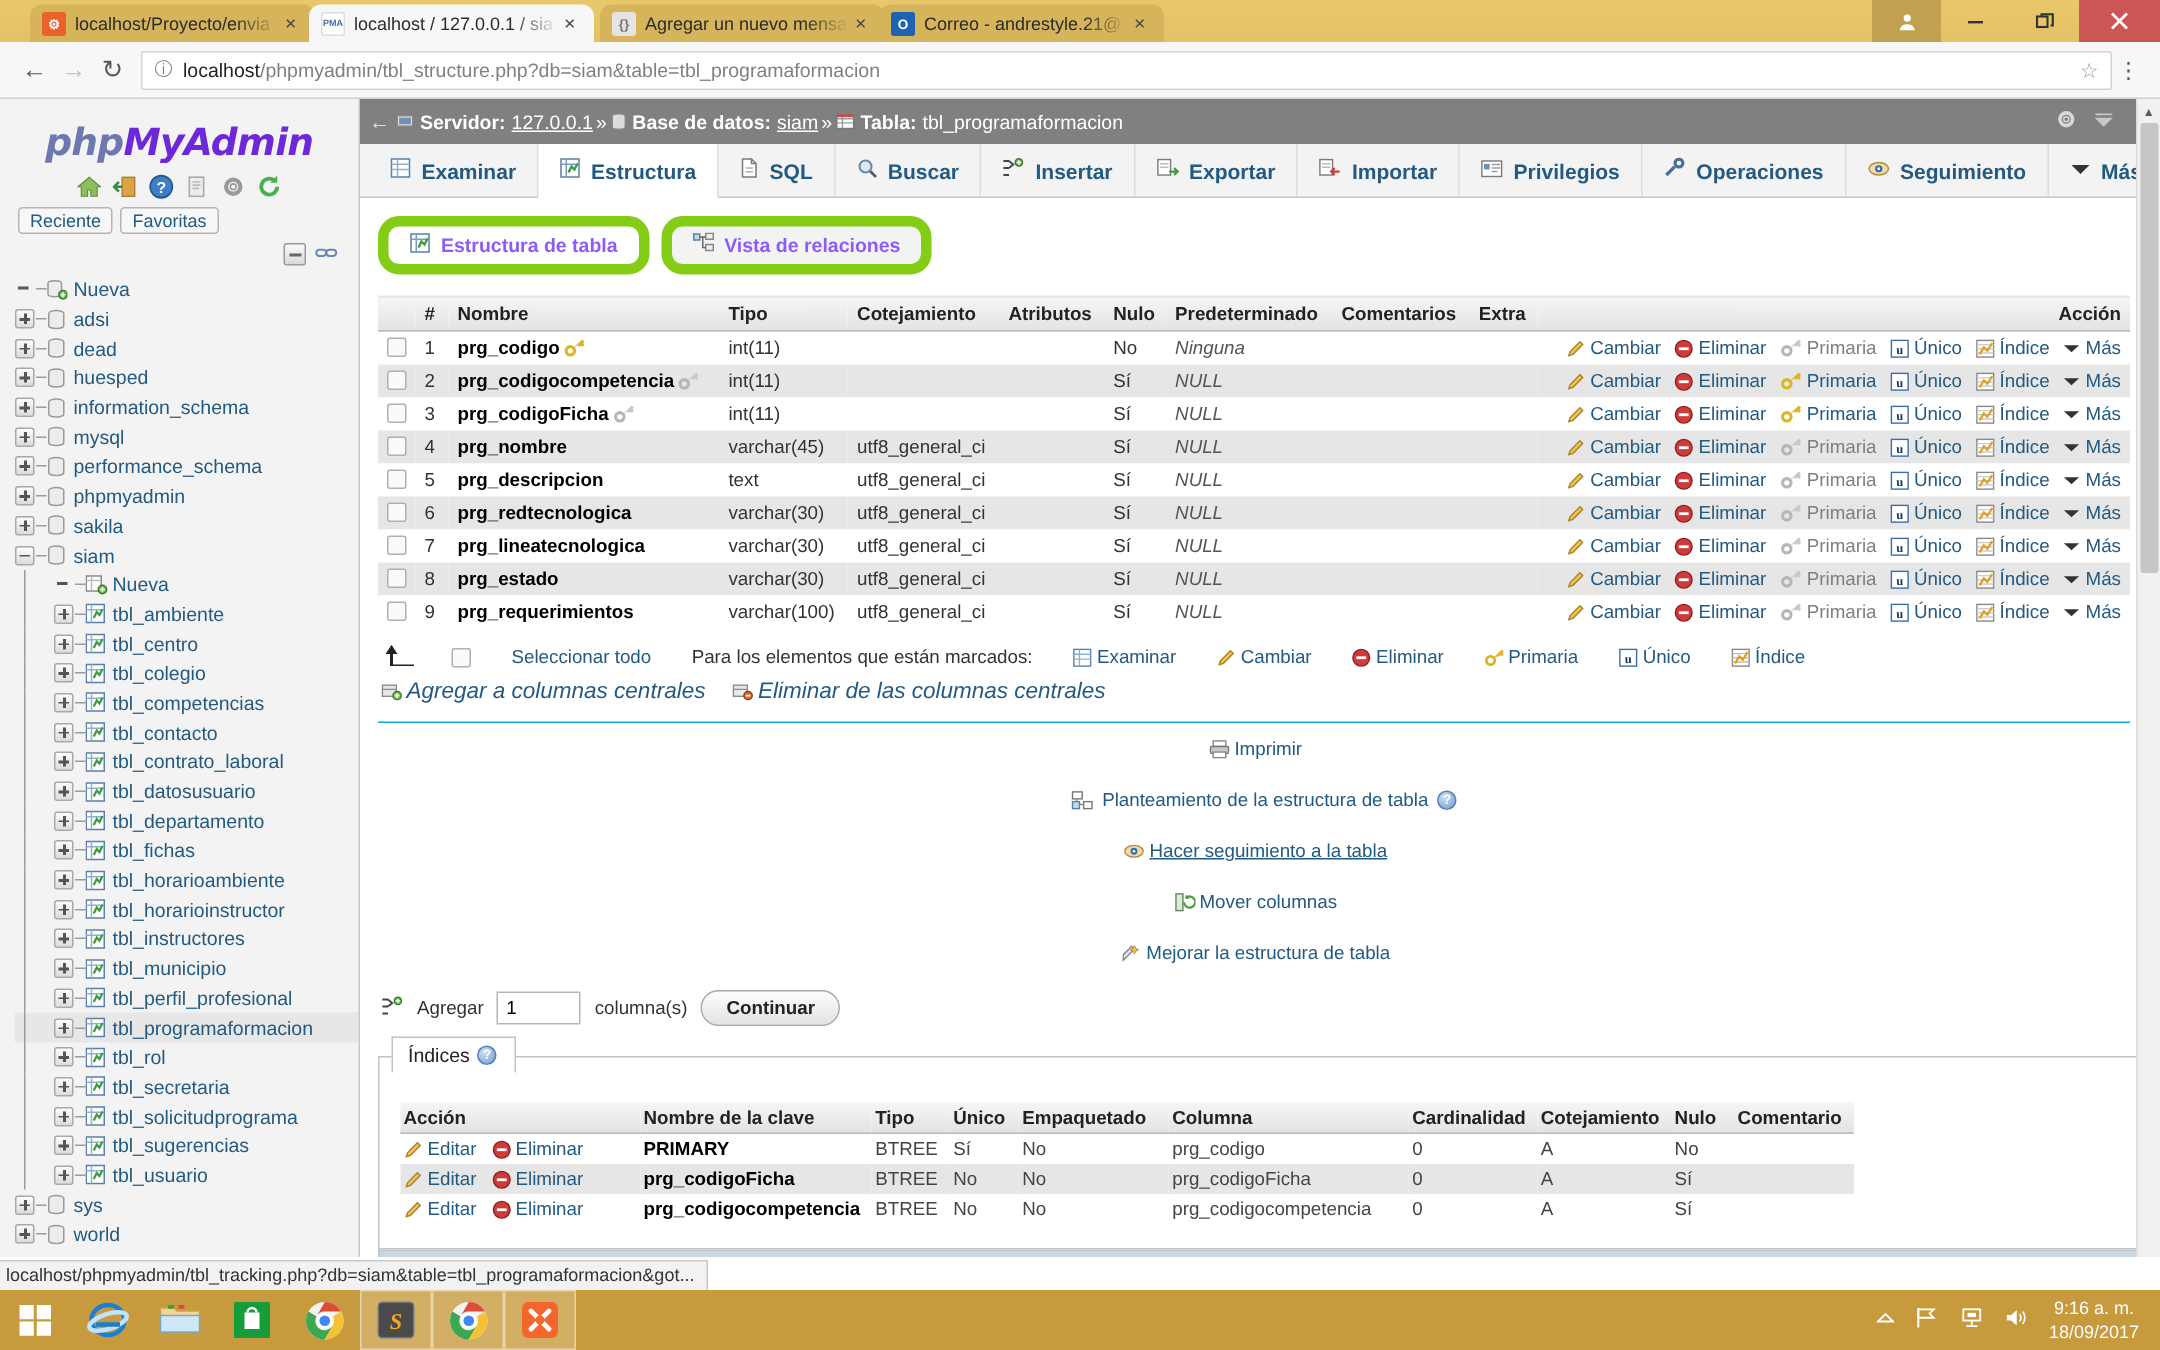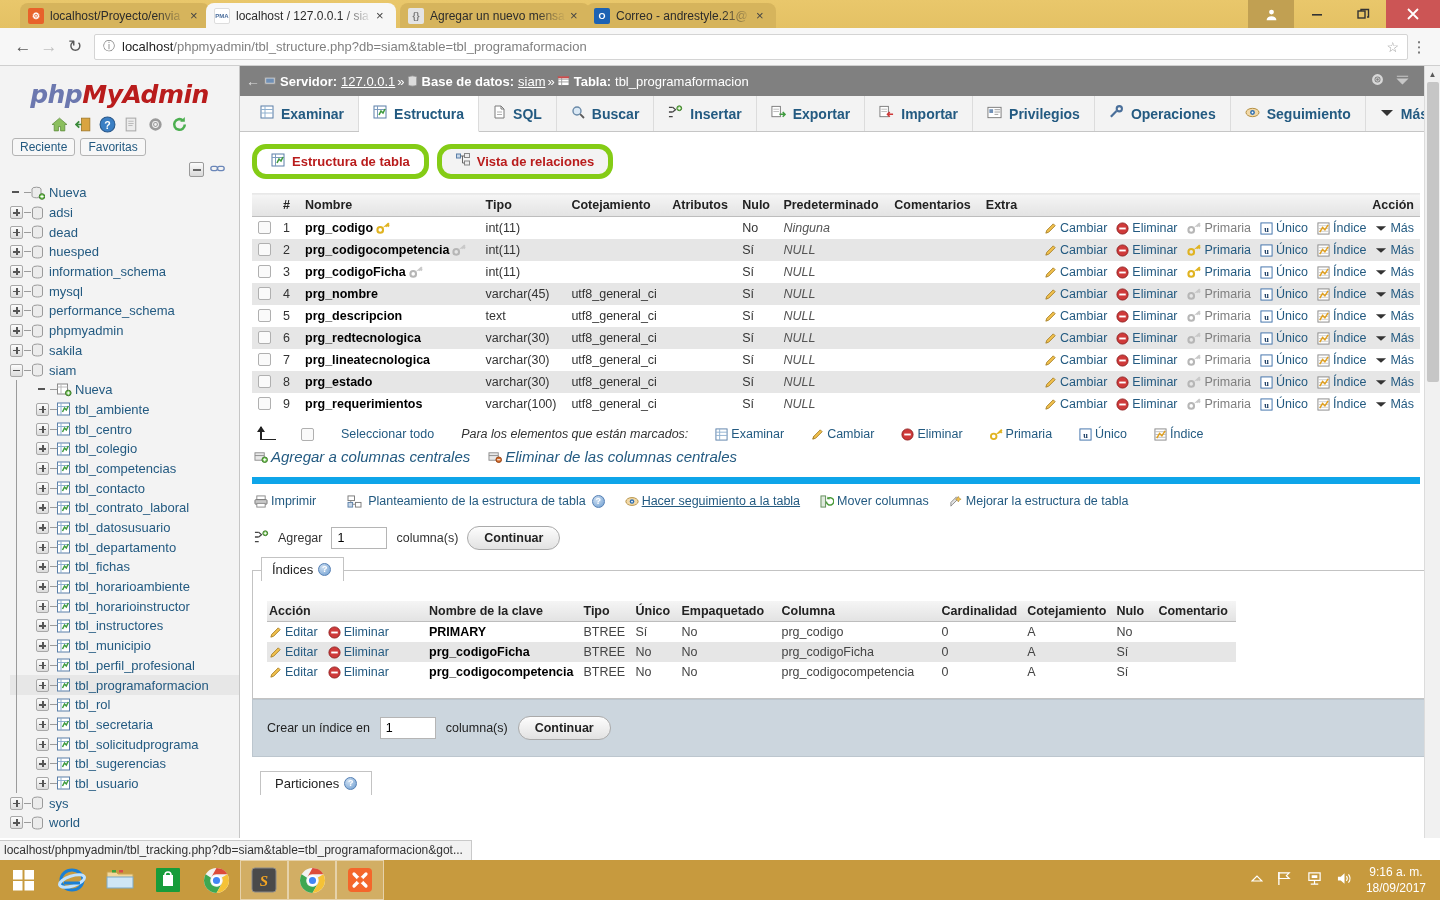--- a/index.html
+++ b/index.html
@@ -72,21 +72,21 @@
 
   
   .navpanel {
     position:absolute; left:0; top:0; width:240px; height:772px;
     background:#f3f3f3; border-right:1px solid #c6c6c6;
     overflow:hidden;
   }
   .pma-logo { text-align:center; padding:14px 0 4px; font-size:25px; font-weight:bold;
               font-style:italic; font-family:"DejaVu Sans", sans-serif; letter-spacing:-0.5px; }
   .pma-logo .php { color:#6c78af; }
-  .pma-logo .my  { color:#b91c1c; }
+  .pma-logo .my  { color:#6d28d9; }
   .pma-icons { display:flex; justify-content:center; gap:7px; padding:3px 0 5px; }
   .pma-icons .ic { width:17px; height:17px; display:inline-block; }
   .navchips { display:flex; gap:5px; padding:0 0 4px 12px; }
   .chip { border:1px solid #b4b4b4; border-radius:3px; background:#f7f7f7;
           padding:1px 7px; font-size:12px; color:#235a81; cursor:pointer; }
   .navtools { display:flex; justify-content:flex-end; gap:6px; padding:2px 14px 4px 0; align-items:center; }
   .navtools .sq { width:15px; height:15px; border:1px solid #9a9a9a; border-radius:2px;
                   background:linear-gradient(#fbfbfb,#d9d9d9); position:relative; cursor:pointer;}
   .navtools .sq:after { content:""; position:absolute; left:3px; top:6px; width:8px; height:2px; background:#666; }
   .navtools .lnk { color:#4477aa; font-size:12px; cursor:pointer; }
@@ -127,22 +127,22 @@
     display:flex; align-items:center; gap:7px; padding:0 14px;
     font-size:14px; color:#235a81; font-weight:bold; cursor:pointer;
     border-right:1px solid #dcdcdc; white-space:nowrap;
   }
   .ptab.active { background:#fff; border-bottom:1px solid #fff; margin-bottom:-1px; }
   .ptab .gl { font-size:13px; }
 
   .subtabs { display:flex; gap:8px; padding:12px 0 0 12px; }
   .subtab {
     display:flex; align-items:center; gap:7px;
-    border:5px solid #84cc16; border-radius:14px;
-    padding:4px 14px; font-size:13px; font-weight:bold; color:#b91c1c; cursor:pointer;
+    border:7px solid #84cc16; border-radius:14px;
+    padding:4px 14px; font-size:13px; font-weight:bold; color:#8b5cf6; cursor:pointer;
     background:#f3f3f3;
   }
   .subtab.active { background:#fff; }
 
   
   .structwrap { padding:14px 20px 0 12px; }
   table.struct { border-collapse:collapse; width:100%; font-size:12.5px; }
   table.struct thead th {
     background:linear-gradient(#f5f5f5,#e3e3e3);
     border-bottom:1px solid #bdbdbd; border-top:1px solid #e8e8e8;
@@ -153,30 +153,30 @@
   table.struct tbody tr.even { background:#e6e6e6; }
   table.struct .colname { font-weight:bold; color:#000; }
   table.struct .defnull { font-style:italic; color:#555; }
   .keyglyph { margin-left:3px; font-size:11px; }
   .cbx { width:13px; height:13px; border:1px solid #b0b0b0; border-radius:2px; background:#fafafa; display:inline-block; vertical-align:-2px; cursor:pointer;}
   .acts { display:flex; gap:9px; justify-content:flex-end; align-items:center; }
   .act { color:#235a81; cursor:pointer; display:inline-flex; align-items:center; gap:3px; white-space:nowrap; }
   .act.dis { color:#7f7f7f; }
 
   .withmark { display:flex; align-items:center; gap:27px; font-size:12.5px; padding:10px 0 0 2px; color:#235a81;}
-  .withmark .it { font-style:italic; color:#333; }
+  .withmark .it { color:#333; }
   .centralcols { display:flex; gap:18px; font-size:15px; padding:5px 0 0 2px; color:#235a81;font-style:italic; }
   .arrowup { display:inline-block; width:20px; height:18px; position:relative; }
   .arrowup:before { content:""; position:absolute; left:6px; top:2px; width:1.5px; height:13px; background:#222; }
   .arrowup:after  { content:""; position:absolute; left:6px; bottom:3px; width:16px; height:1.5px; background:#222; }
   .arrowup i { position:absolute; left:2.5px; top:1px; width:0;height:0; border-left:4px solid transparent; border-right:4px solid transparent; border-bottom:6px solid #222; }
 
   .toolrow {
     display:flex; gap:20px; align-items:center; font-size:12.5px; color:#235a81;
-    border-top:7px solid #0ea5e9; margin-top:12px; padding:10px 0 0 2px;
+    border-top:1px solid #0ea5e9; margin-top:12px; padding:10px 0 0 2px;flex-direction:column;
   }
   .toolrow .ul { text-decoration:underline; }
 
   .addrow { display:flex; align-items:center; gap:9px; padding:18px 0 0 2px; font-size:12.5px; color:#333; }
   .numin { width:56px; height:22px; border:1px solid #b5b5b5; background:#fff; padding:0 5px; font-size:12.5px; font-family:"Liberation Sans",sans-serif; }
   .selin {
     width:240px; height:24px; border:1px solid #b5b5b5; background:#fff;
     display:flex; align-items:center; padding:0 6px; font-size:12.5px; cursor:pointer;
   }
   .selin .caret { margin-left:auto; font-size:9px; color:#333; }

